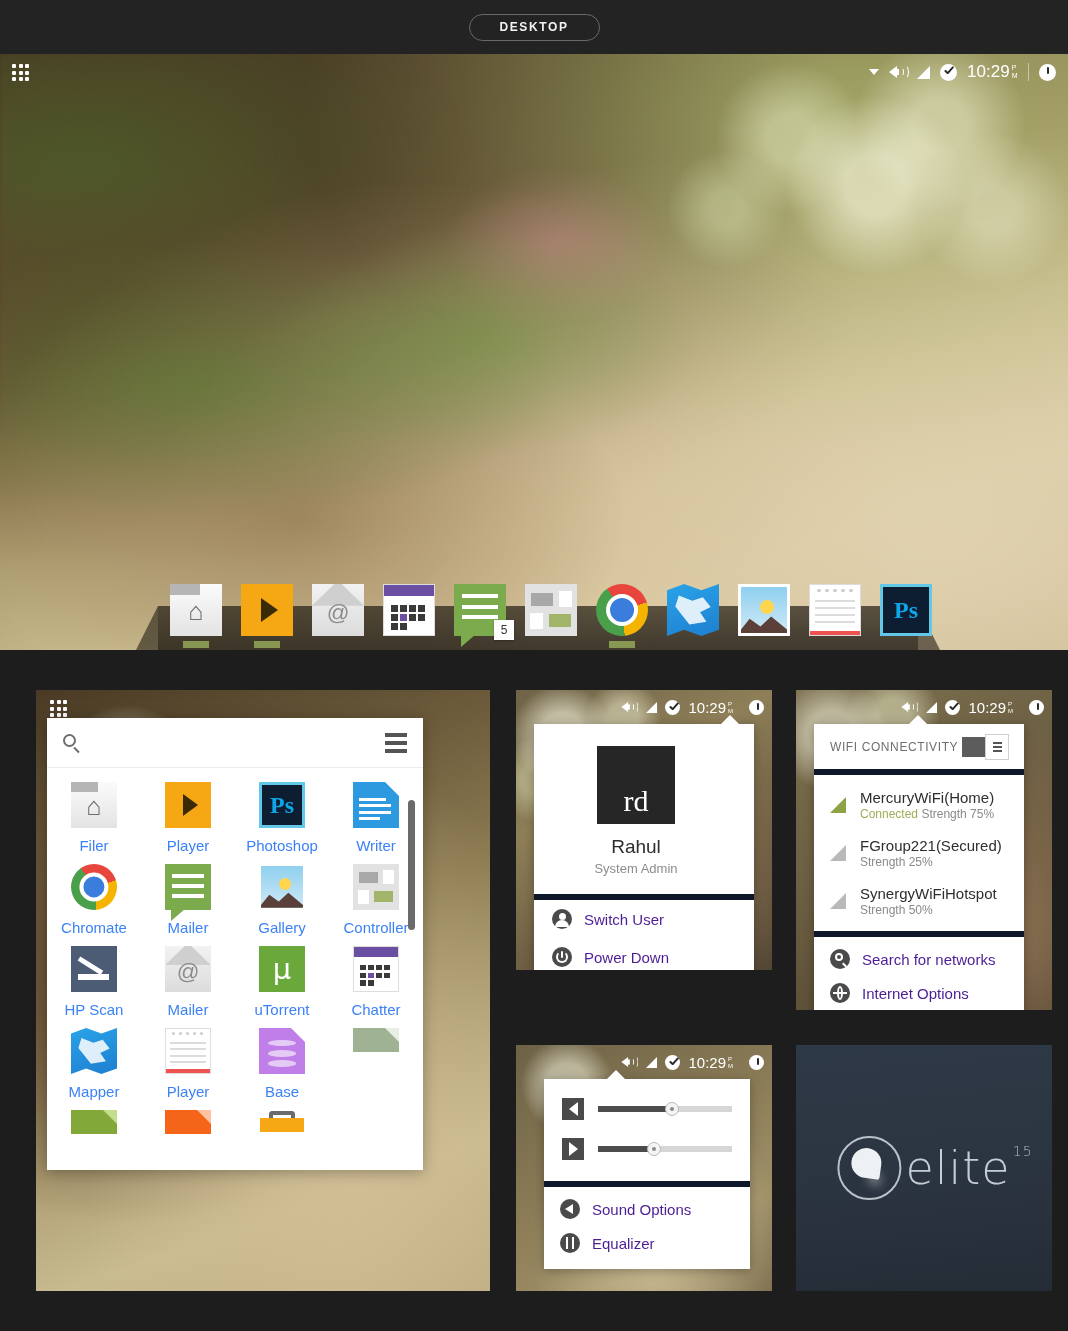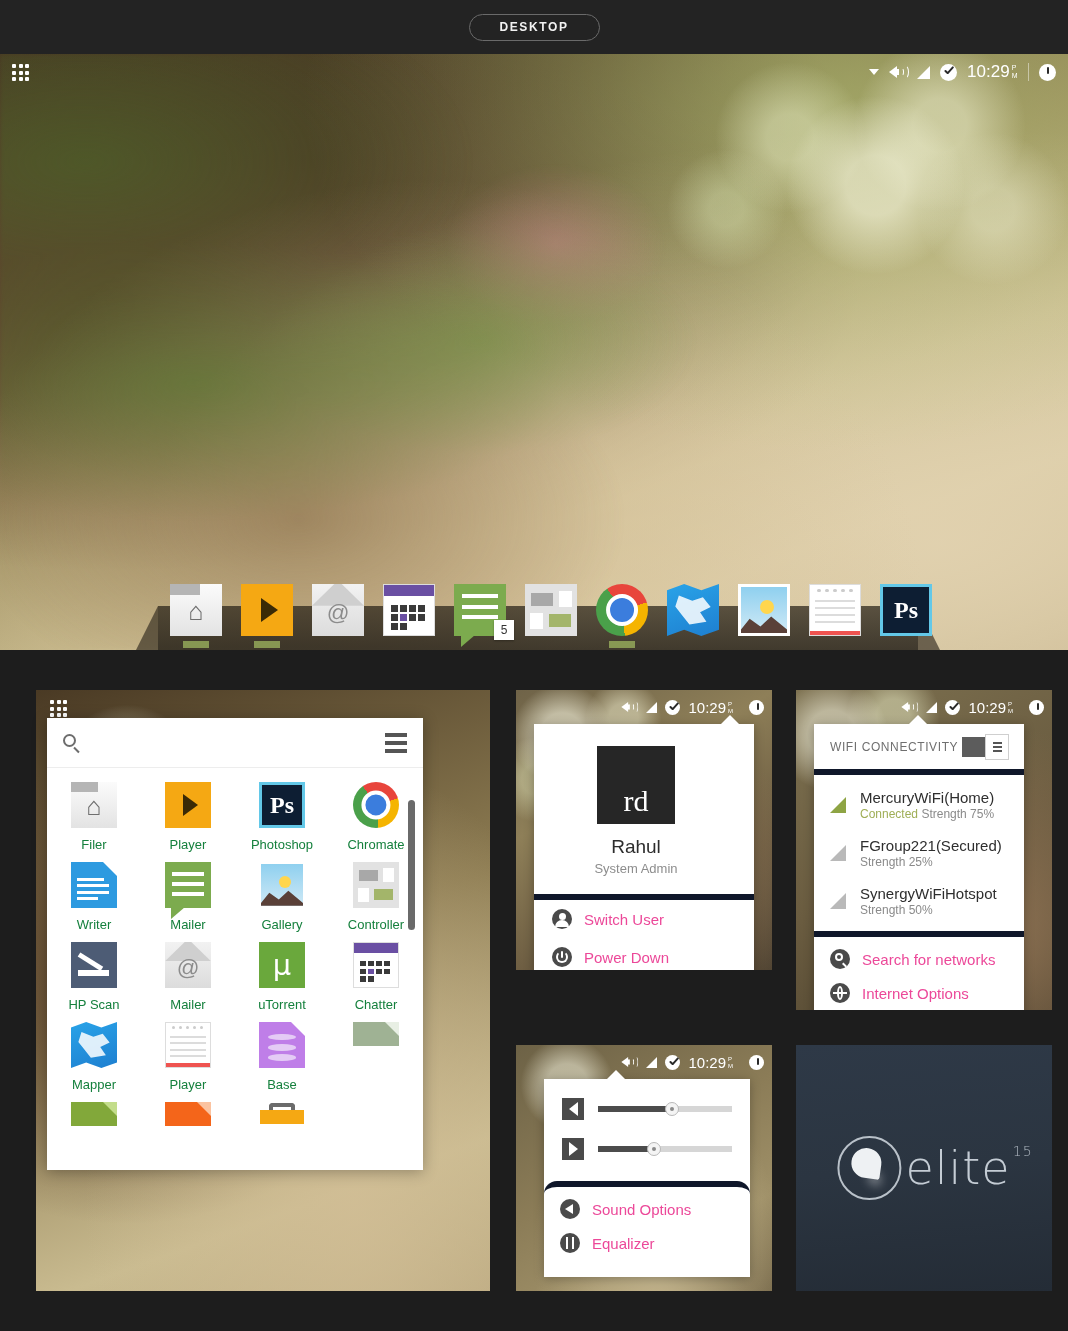--- a/index.html
+++ b/index.html
@@ -113,21 +113,21 @@
     box-shadow:0 1px 2px rgba(0,0,0,.3); padding:0 3px;
   }
 
   
   .ic { width:100%; height:100%; position:relative; }
   .ic-filer { background:linear-gradient(180deg,#fbfbfb,#e3e3e3); }
   .ic-filer .tab { position:absolute; left:0; top:0; width:58%; height:22%; background:#b5b5b5; }
   .ic-filer .home { position:absolute; left:50%; top:52%; transform:translate(-50%,-50%); color:#6e6e6e; font-size:160%; }
   .ic-player { background:#f5a813; display:flex; align-items:center; justify-content:center; }
   .ic-player .tri { width:0;height:0;border-left:17px solid #3a2a06;border-top:12px solid transparent;border-bottom:12px solid transparent; margin-left:4px;}
-  .ic-ps { background:#0d1e33; border:3px solid #63c8e8; color:#ffffff; display:flex;align-items:center;justify-content:center;
+  .ic-ps { background:#0d1e33; border:3px solid #63c8e8; color:#0ea5e9; display:flex;align-items:center;justify-content:center;
            font-family:"Liberation Serif", serif; font-size:150%; font-weight:bold;}
   .ic-chrome { border-radius:50%; background:conic-gradient(from -35deg,#e8453c 0 30%,#f5b400 30% 58%,#4aa04a 58% 100%); position:relative;}
   .ic-chrome:after{content:"";position:absolute;left:50%;top:50%;transform:translate(-50%,-50%);width:46%;height:46%;border-radius:50%;background:#3b7ddd;border:4px solid #fff;}
   .ic-writer { background:#2d9ae0; position:relative;}
   .ic-writer:before{content:"";position:absolute;right:0;top:0;border-top:14px solid #fff;border-left:14px solid transparent;}
   .ic-writer .ln{position:absolute;left:14%;height:3px;background:#fff;}
   .ic-chat { background:#7cab4e; position:relative;}
   .ic-chat:after{content:"";position:absolute;left:14%;bottom:-11px;border-top:12px solid #7cab4e;border-right:14px solid transparent;}
   .ic-chat .ln{position:absolute;left:16%;width:68%;height:4px;background:#fff;}
   .ic-gallery { background:#fff; padding:5%; }
@@ -200,21 +200,21 @@
 
   .mini-tray { position:absolute; right:8px; top:0; height:34px; display:flex; align-items:center; gap:8px; color:#fff; }
   .mini-tray .clock { font-size:15px; display:flex; align-items:flex-start; gap:2px;}
   .mini-tray .clock sup{font-size:6px;line-height:7px;display:flex;flex-direction:column;margin-top:2px;}
 
   
   .pop { position:absolute; background:#fff; box-shadow:0 2px 10px rgba(0,0,0,.28); }
   .pop .nub { position:absolute; top:-9px; width:0; height:0;
       border-left:10px solid transparent; border-right:10px solid transparent; border-bottom:10px solid #fff; }
   .pop-sec { border-top:6px solid #0f172a; }
-  .menu-row { display:flex; align-items:center; gap:12px; padding:9px 18px; font-size:15px; color:#ec4899; }
+  .menu-row { display:flex; align-items:center; gap:12px; padding:9px 18px; font-size:15px; color:#4c1d95; }
   .cicon { width:20px; height:20px; border-radius:50%; background:#4a4a4a; position:relative; flex:0 0 auto; }
   .cicon.person:after{content:"";position:absolute;left:6.5px;top:3.5px;width:7px;height:7px;border-radius:50%;background:#fff;}
   .cicon.person:before{content:"";position:absolute;left:3px;bottom:2px;width:14px;height:7px;border-radius:7px 7px 0 0;background:#fff;}
   .cicon.pw:after{content:"";position:absolute;left:9px;top:3.5px;width:2px;height:7px;background:#fff;border-radius:1px;}
   .cicon.pw:before{content:"";position:absolute;left:4px;top:4px;width:12px;height:12px;border-radius:50%;border:2px solid #fff;border-top-color:transparent;box-sizing:border-box;}
   .cicon.search:after{content:"";position:absolute;left:4.5px;top:4px;width:8px;height:8px;border:2px solid #fff;border-radius:50%;box-sizing:border-box;}
   .cicon.search:before{content:"";position:absolute;right:3px;bottom:3.5px;width:5px;height:2px;background:#fff;transform:rotate(45deg);}
   .cicon.globe:after{content:"";position:absolute;left:3px;top:9px;width:14px;height:2px;background:#fff;}
   .cicon.globe:before{content:"";position:absolute;left:7px;top:3px;width:6px;height:14px;border:2px solid #fff;border-radius:50%;box-sizing:border-box;}
   .cicon.spk:after{content:"";position:absolute;left:5px;top:5px;border-top:5px solid transparent;border-bottom:5px solid transparent;border-right:8px solid #fff;}
@@ -258,21 +258,21 @@
      padding:0 16px; border-bottom:1px solid #ededed; }
   .mag { width:17px; height:17px; position:relative; }
   .mag:after{content:"";position:absolute;left:0;top:0;width:13px;height:13px;border:2px solid #6d6d6d;border-radius:50%;box-sizing:border-box;}
   .mag:before{content:"";position:absolute;right:0;bottom:0;width:7px;height:2px;background:#6d6d6d;transform:rotate(45deg);}
   .hamb { display:flex; flex-direction:column; gap:4px; }
   .hamb i { width:22px; height:4px; background:#555; display:block; }
   .lgrid { position:relative; padding:14px 0 0 0; display:grid;
      grid-template-columns:repeat(4,1fr); row-gap:10px; }
   .lcell { display:flex; flex-direction:column; align-items:center; gap:9px; }
   .lcell .box { width:46px; height:46px; position:relative; }
-  .lcell .lbl { font-size:13px; color:#15803d; }
+  .lcell .lbl { font-size:15px; color:#3b82f6; }
   .lscroll { position:absolute; right:8px; top:82px; width:7px; height:130px; background:#6a6a6a; border-radius:4px; }
 
   .searchfield { flex:1; border:none; outline:none; font-size:14px; color:#333; margin-left:10px;
      background:transparent; font-family:"Liberation Sans", sans-serif; }
 
   
   .elite { position:absolute; left:50%; top:50%; transform:translate(-50%,-50%);
      display:flex; align-items:center; gap:4px; }
   .elite .mark { width:64px; height:64px; border-radius:50%; border:2px solid #b9c1c9; position:relative; }
   .elite .mark .drop { position:absolute; left:12px; top:10px; width:30px; height:30px; background:#eef1f3;
@@ -480,35 +480,35 @@
 
       <div class="lcell">
         <div class="box">
             <div class="ic ic-ps">Ps</div>
           </div>
         <span class="lbl">Photoshop</span>
       </div>
 
       <div class="lcell">
         <div class="box">
-            <div class="ic ic-chrome"></div>
-          </div>
-        <span class="lbl">Chromate</span>
-      </div>
-
-      <div class="lcell">
-        <div class="box">
             <div class="ic ic-writer">
           <div class="ln" style="top:34%;width:58%"></div>
               <div class="ln" style="top:48%;width:68%"></div>
           <div class="ln" style="top:62%;width:68%"></div>
               <div class="ln" style="top:76%;width:44%"></div>
         </div>
           </div>
         <span class="lbl">Writer</span>
+      </div>
+
+      <div class="lcell">
+        <div class="box">
+            <div class="ic ic-chrome"></div>
+          </div>
+        <span class="lbl">Chromate</span>
       </div>
 
       <div class="lcell">
         <div class="box">
             <div class="ic ic-chat">
               <div class="ln" style="top:22%"></div>
               <div class="ln" style="top:44%"></div>
               <div class="ln" style="top:66%"></div>
             </div>
           </div>
@@ -816,21 +816,21 @@
           <span class="sbtn">
               <span class="tr"></span>
             </span>
           <span class="track">
             <span class="fill" style="width:42%"></span>
               <span class="knob" style="left:42%"></span>
           </span>
         </div>
       </div>
 
-      <div class="pop-sec" style="padding:5px 0 17px 0;border-radius:13px;">
+      <div class="pop-sec" style="padding:5px 0 9px 0;">
         <div class="menu-row" style="padding:7px 16px;">
           <span class="cicon spk"></span>
           <span>Sound Options</span>
         </div>
         <div class="menu-row" style="padding:7px 16px;">
           <span class="cicon eq"></span>
           <span>Equalizer</span>
         </div>
       </div>
     </div>

